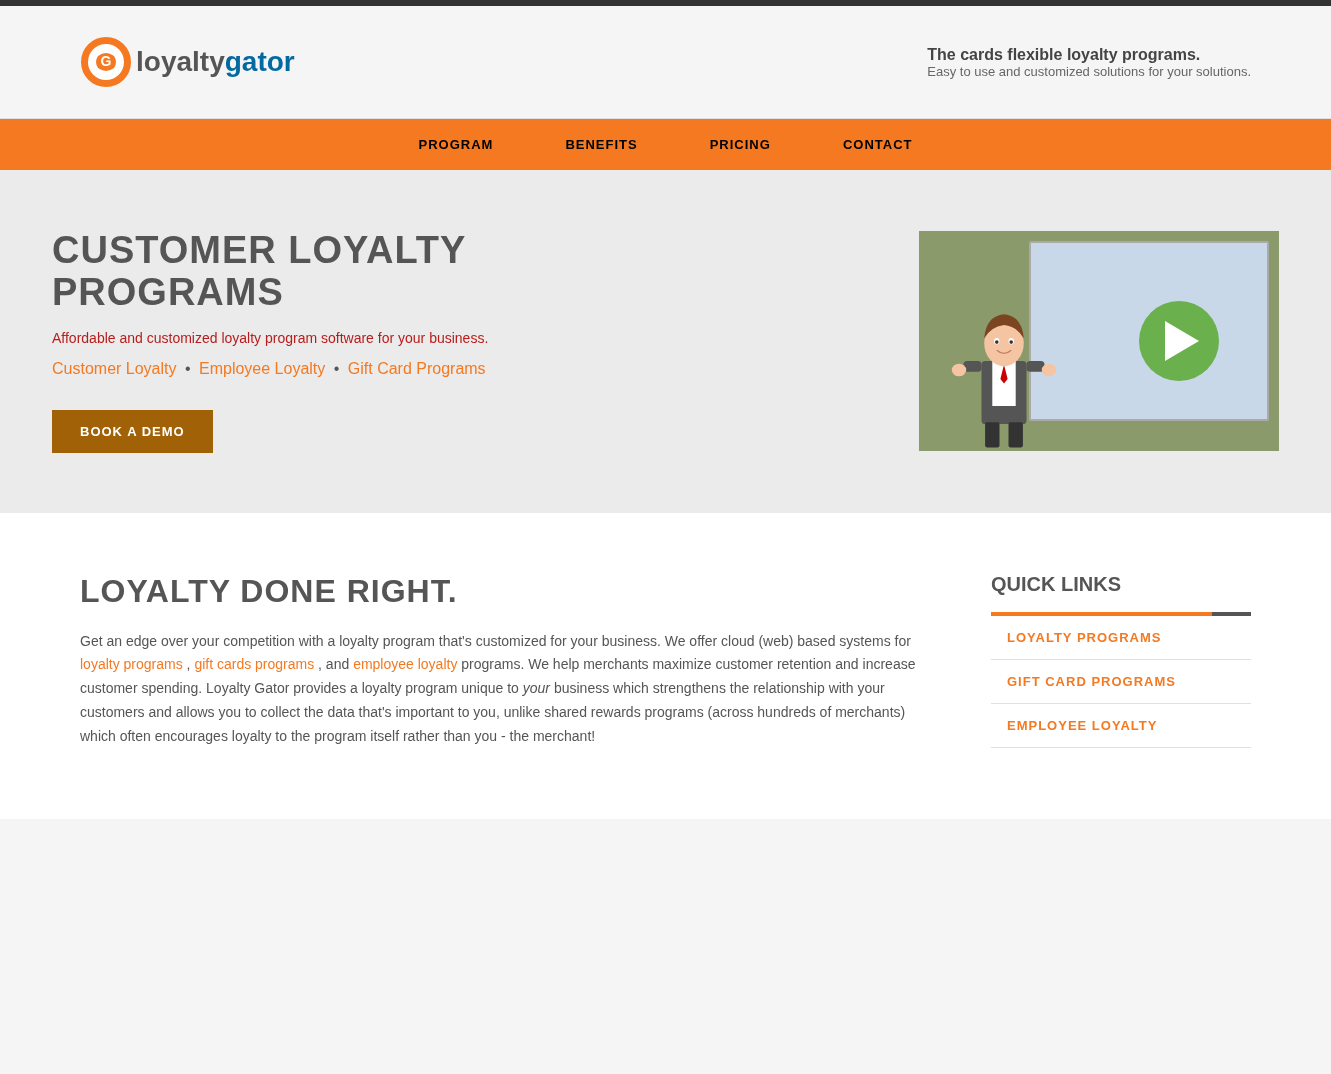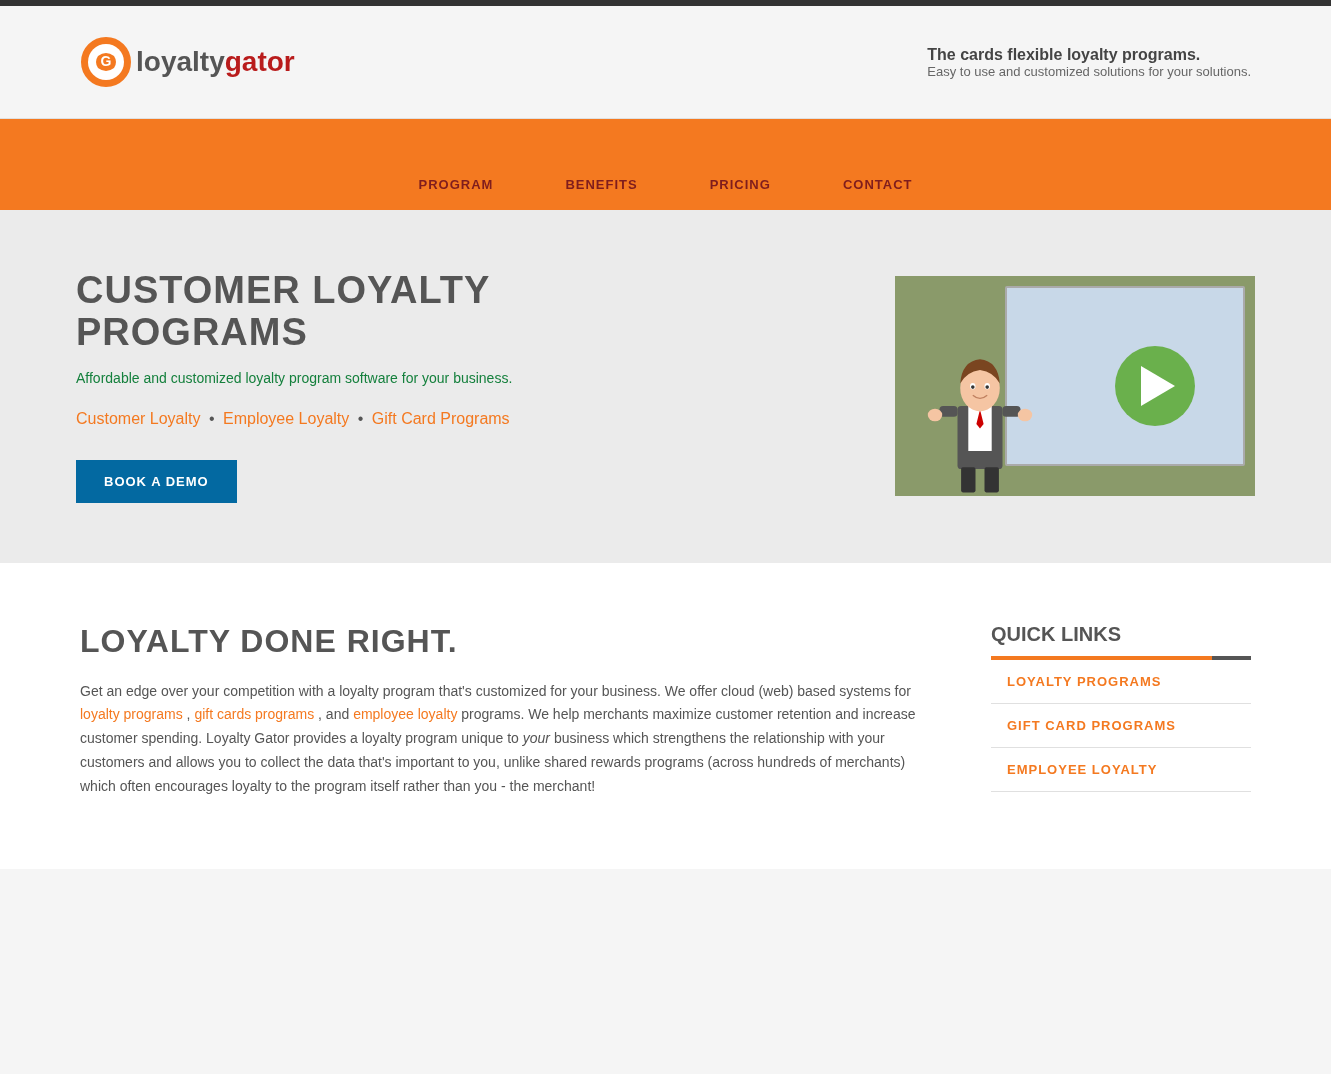--- a/index.html
+++ b/index.html
@@ -28,21 +28,21 @@
     .logo-icon {
       width: 52px;
       height: 52px;
       margin-right: 4px;
     }
     .logo-text {
       font-size: 28px;
       font-weight: bold;
     }
     .logo-text .loyalty { color: #555; }
-    .logo-text .gator { color: #b91c1c; margin-top: 27px; }
+    .logo-text .gator { color: #0369a1; margin-top: 27px; }
     .header-tagline {
       text-align: left;
     }
     .header-tagline .main-tag {
       font-size: 16px;
       font-weight: bold;
       color: #444;
     }
     .header-tagline .sub-tag {
       font-size: 13px;
@@ -51,66 +51,65 @@
 
     
     .nav {
       background: #f47920;
       padding: 0;
       display: flex;
       justify-content: center;
       align-items: center;
     }
     .nav a {
-      color: #7f1d1d;
+      color: #000000;
       text-decoration: none;
       font-weight: bold;
       font-size: 13px;
       text-transform: uppercase;
       letter-spacing: 1px;
       padding: 18px 36px;
       display: inline-block;
-      margin-top: 40px;
     }
 
     
     .hero {
       background: #ebebeb;
-      padding: 60px 76px;
+      padding: 60px 52px;
       display: flex;
       align-items: center;
       justify-content: space-between;
       min-height: 340px;
     }
     .hero-content { max-width: 560px; }
     .hero-content h1 {
       font-size: 38px;
       font-weight: 900;
       text-transform: uppercase;
       color: #555;
       letter-spacing: 1px;
       margin-bottom: 16px;
       line-height: 1.1;
     }
     .hero-content p {
-      color: #15803d;
+      color: #b91c1c;
       font-size: 14px;
-      margin-bottom: 24px;
+      margin-bottom: 14px;
     }
     .hero-links {
       margin-bottom: 32px;
       font-size: 16px;
     }
     .hero-links a {
       color: #f47920;
       text-decoration: none;
     }
     .hero-links .dot { color: #555; margin: 0 4px; }
     .book-demo-btn {
-      background: #0369a1;
+      background: #a16207;
       color: white;
       border: none;
       padding: 14px 28px;
       font-size: 13px;
       font-weight: bold;
       text-transform: uppercase;
       letter-spacing: 1px;
       cursor: pointer;
       display: inline-block;
       text-decoration: none;
@@ -196,21 +195,21 @@
     }
     .main-left p em { font-style: italic; font-weight: normal; }
 
     
     .sidebar { width: 260px; flex-shrink: 0; }
     .sidebar h3 {
       font-size: 20px;
       font-weight: 900;
       text-transform: uppercase;
       color: #555;
-      margin-bottom: 10px;
+      margin-bottom: 16px;
     }
     .sidebar-divider {
       height: 4px;
       background: linear-gradient(to right, #f47920 85%, #555 85%);
       margin-bottom: 0;
     }
     .sidebar-link {
       display: block;
       padding: 14px 16px;
       font-size: 13px;

